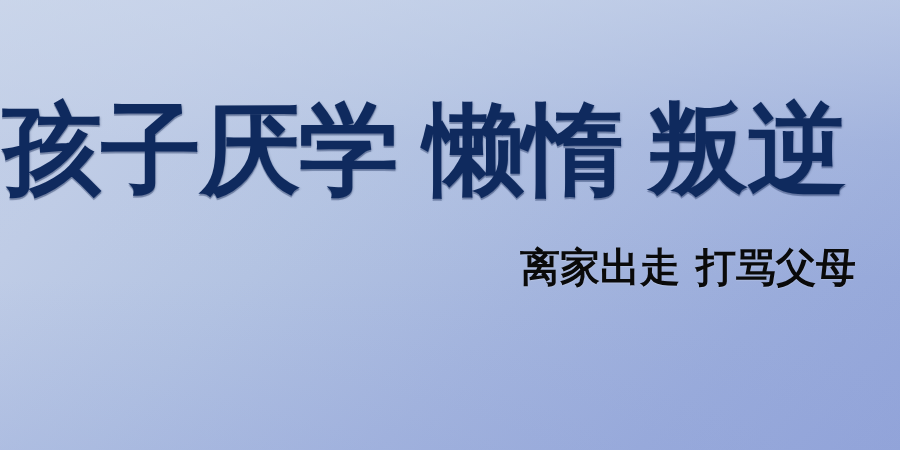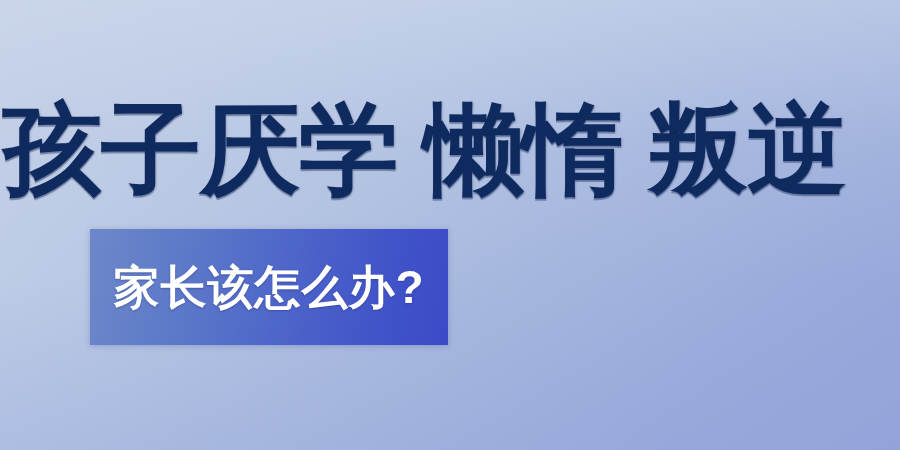--- a/index.html
+++ b/index.html
@@ -113,20 +113,20 @@
 </style>
 </head>
 <body>
 
 <div id="poster">
 
   <div class="headline">
     <span class="seg">孩子厌学</span><span class="gap"></span><span class="seg">懒惰</span><span class="gap"></span><span class="seg">叛逆</span>
   </div>
 
-  <div class="badge">
-    <span class="badge-text">家长该怎么办?</span>
-  </div>
 
   <div class="symptoms">
+    <div class="symptom-line">
+      <span class="pair">离家出走</span><span class="sp"></span><span class="pair">打骂父母</span>
+    </div>
   </div>
 
 </div>
 
 </body></html>

